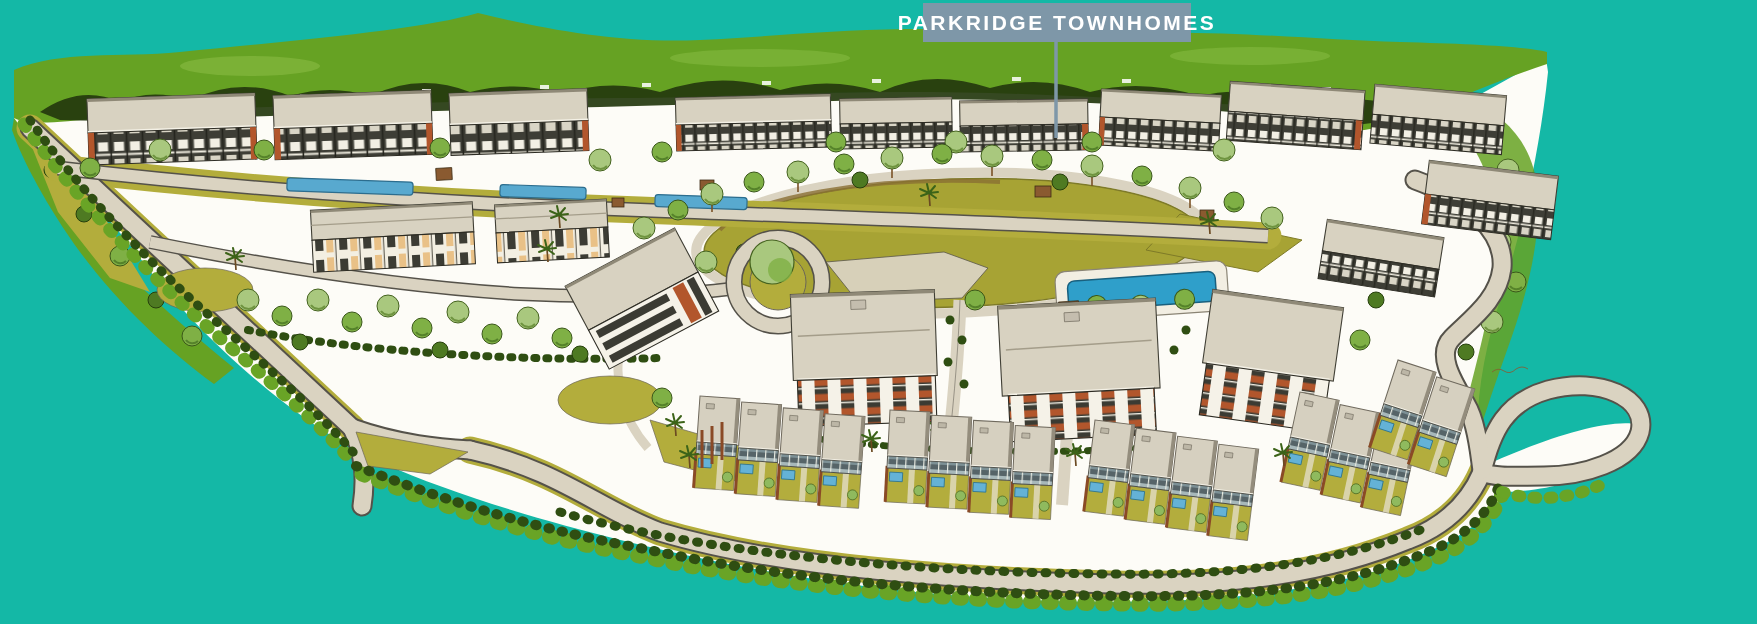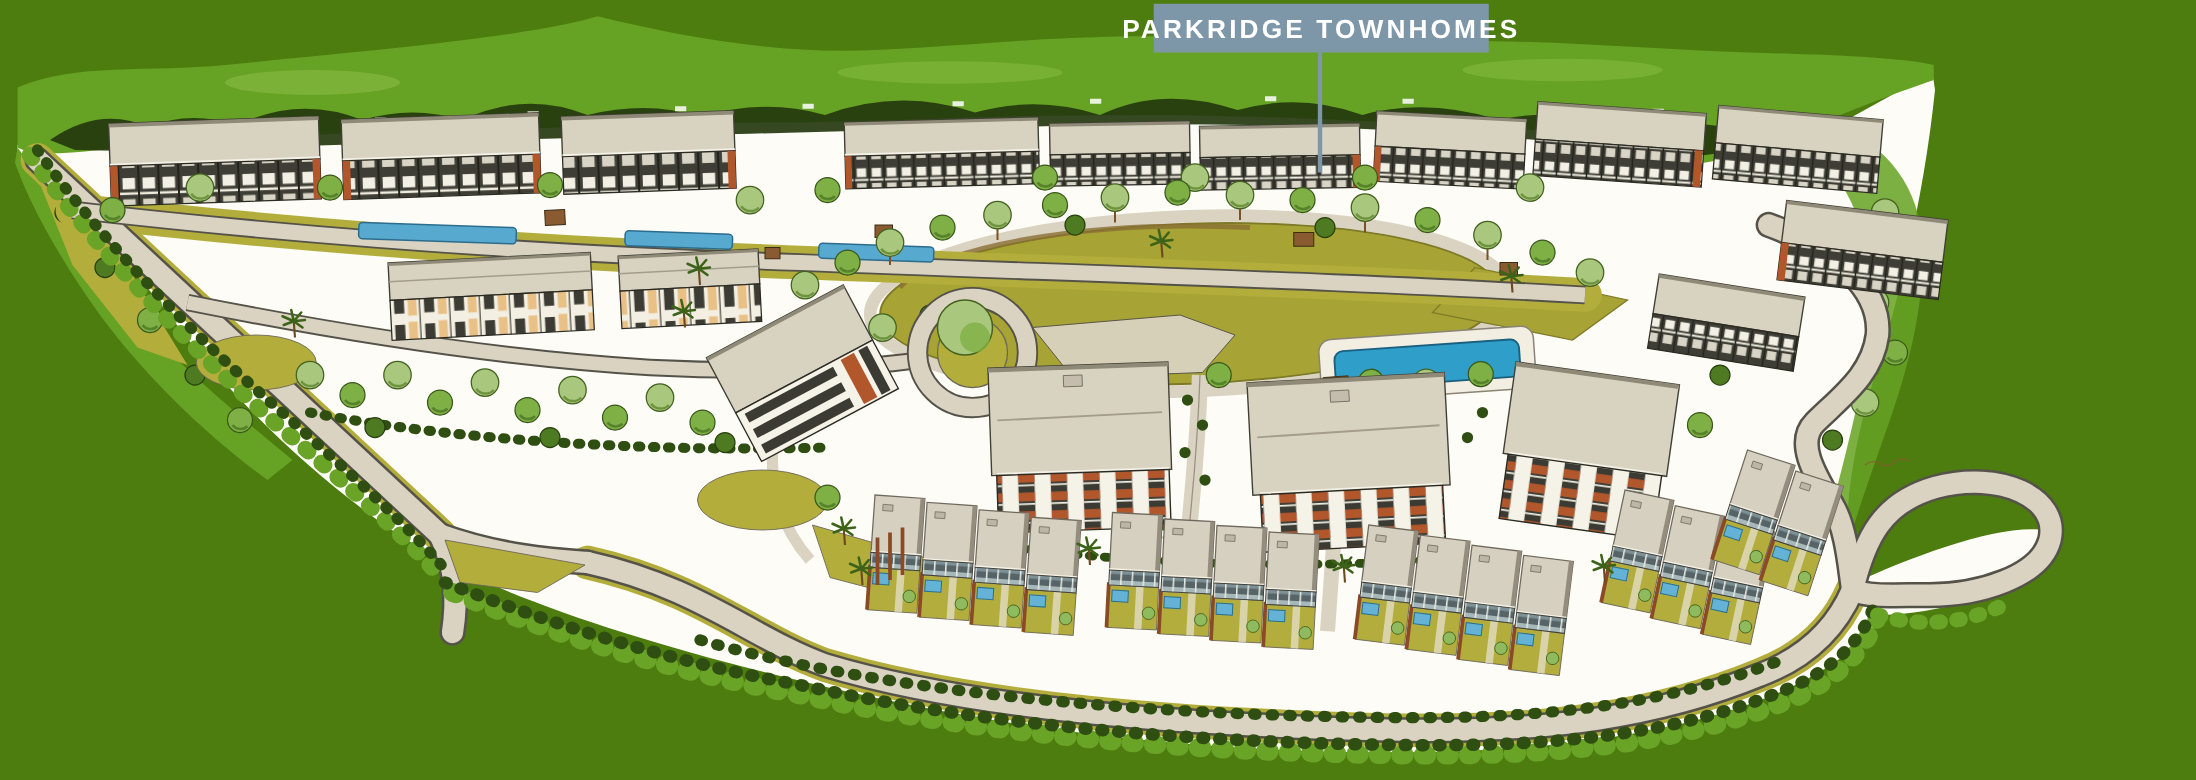--- a/index.html
+++ b/index.html
@@ -1,16 +1,16 @@
 <!DOCTYPE html>
 <html><head>
 <meta charset="utf-8">
 <style>
   html,body{margin:0;padding:0;background:#ffffff;}
-  .stage{position:relative;width:1757px;height:624px;background:#4d7c0f;overflow:hidden;
+  .stage{position:relative;width:1757px;height:624px;background:#14b8a6;overflow:hidden;
          font-family:"Liberation Sans", sans-serif;}
   svg{position:absolute;inset:0;display:block;}
   .outl{stroke:#55524a;fill:none;}
   .road{stroke:#dad3c1;fill:none;}
   .verge{stroke:#b3ad3c;fill:none;}
   .roofF{fill:#d8d2c1;stroke:#403f35;stroke-width:1.1;}
   .roofEdge{fill:#8f8977;}
   .parapet{fill:#f4f1e6;}
   .hedgeD{stroke:#2f4e12;fill:none;stroke-linecap:round;}
   .hedgeB{stroke:#69a426;fill:none;stroke-linecap:round;}

